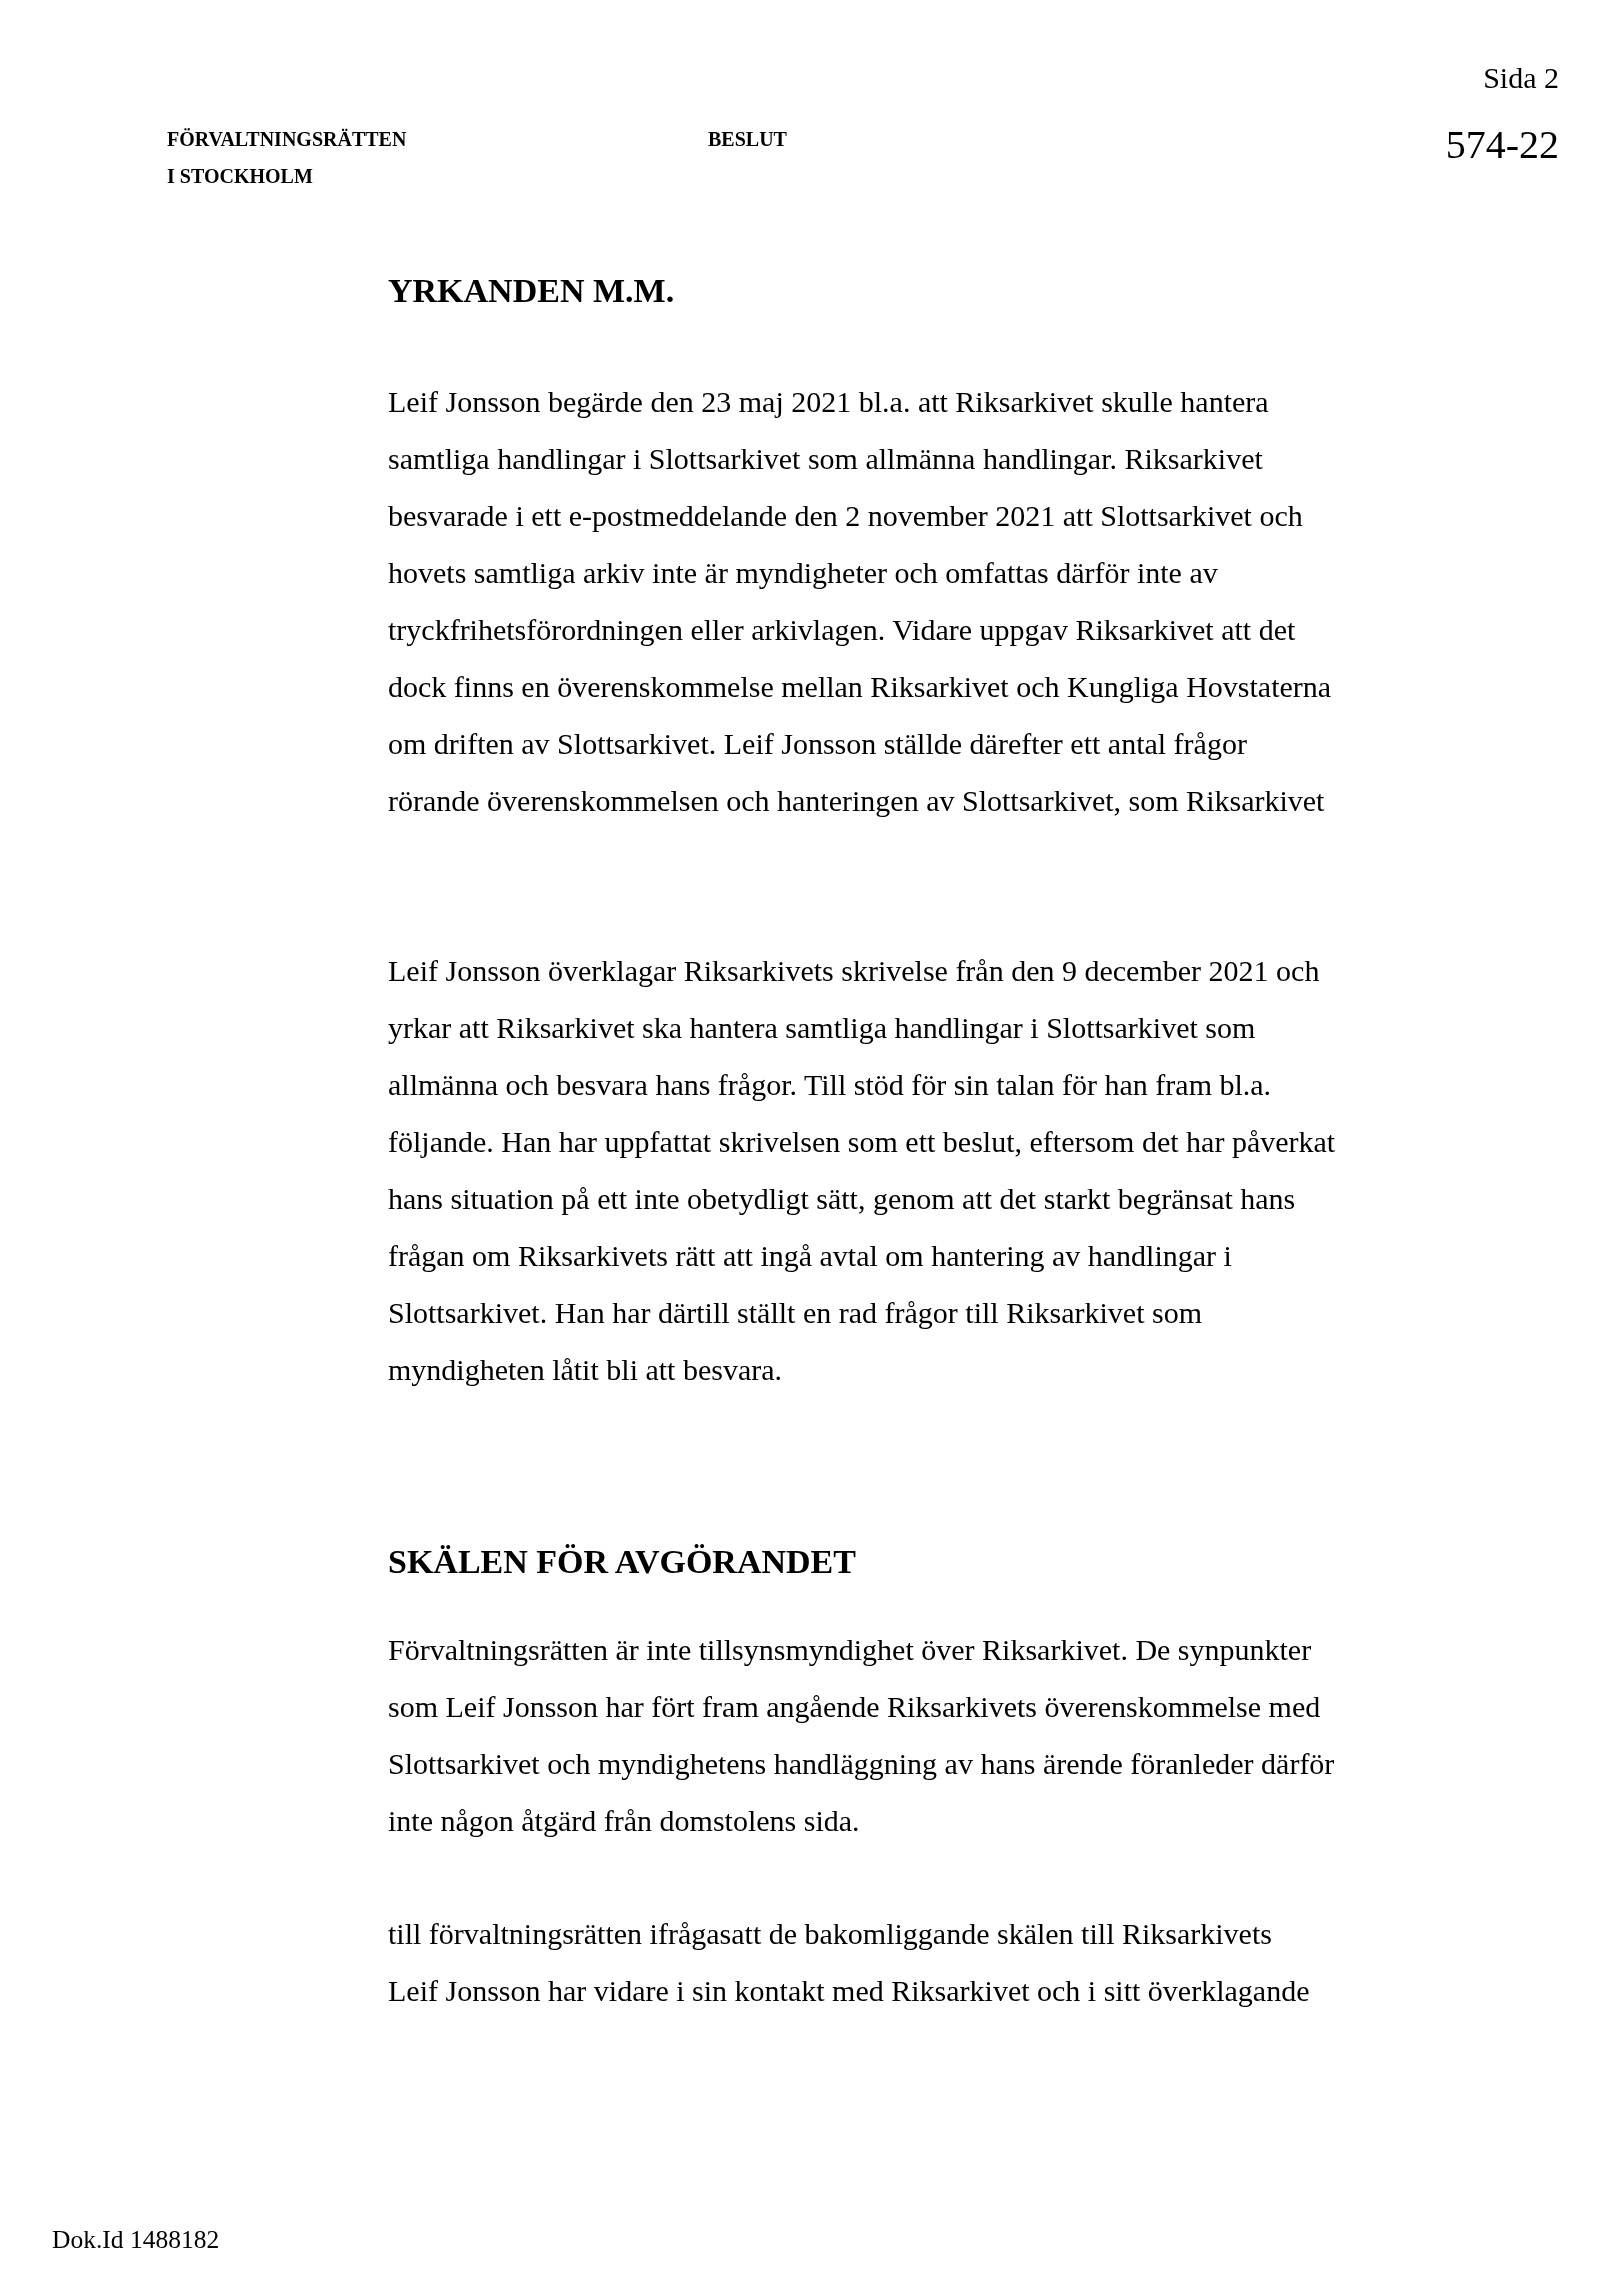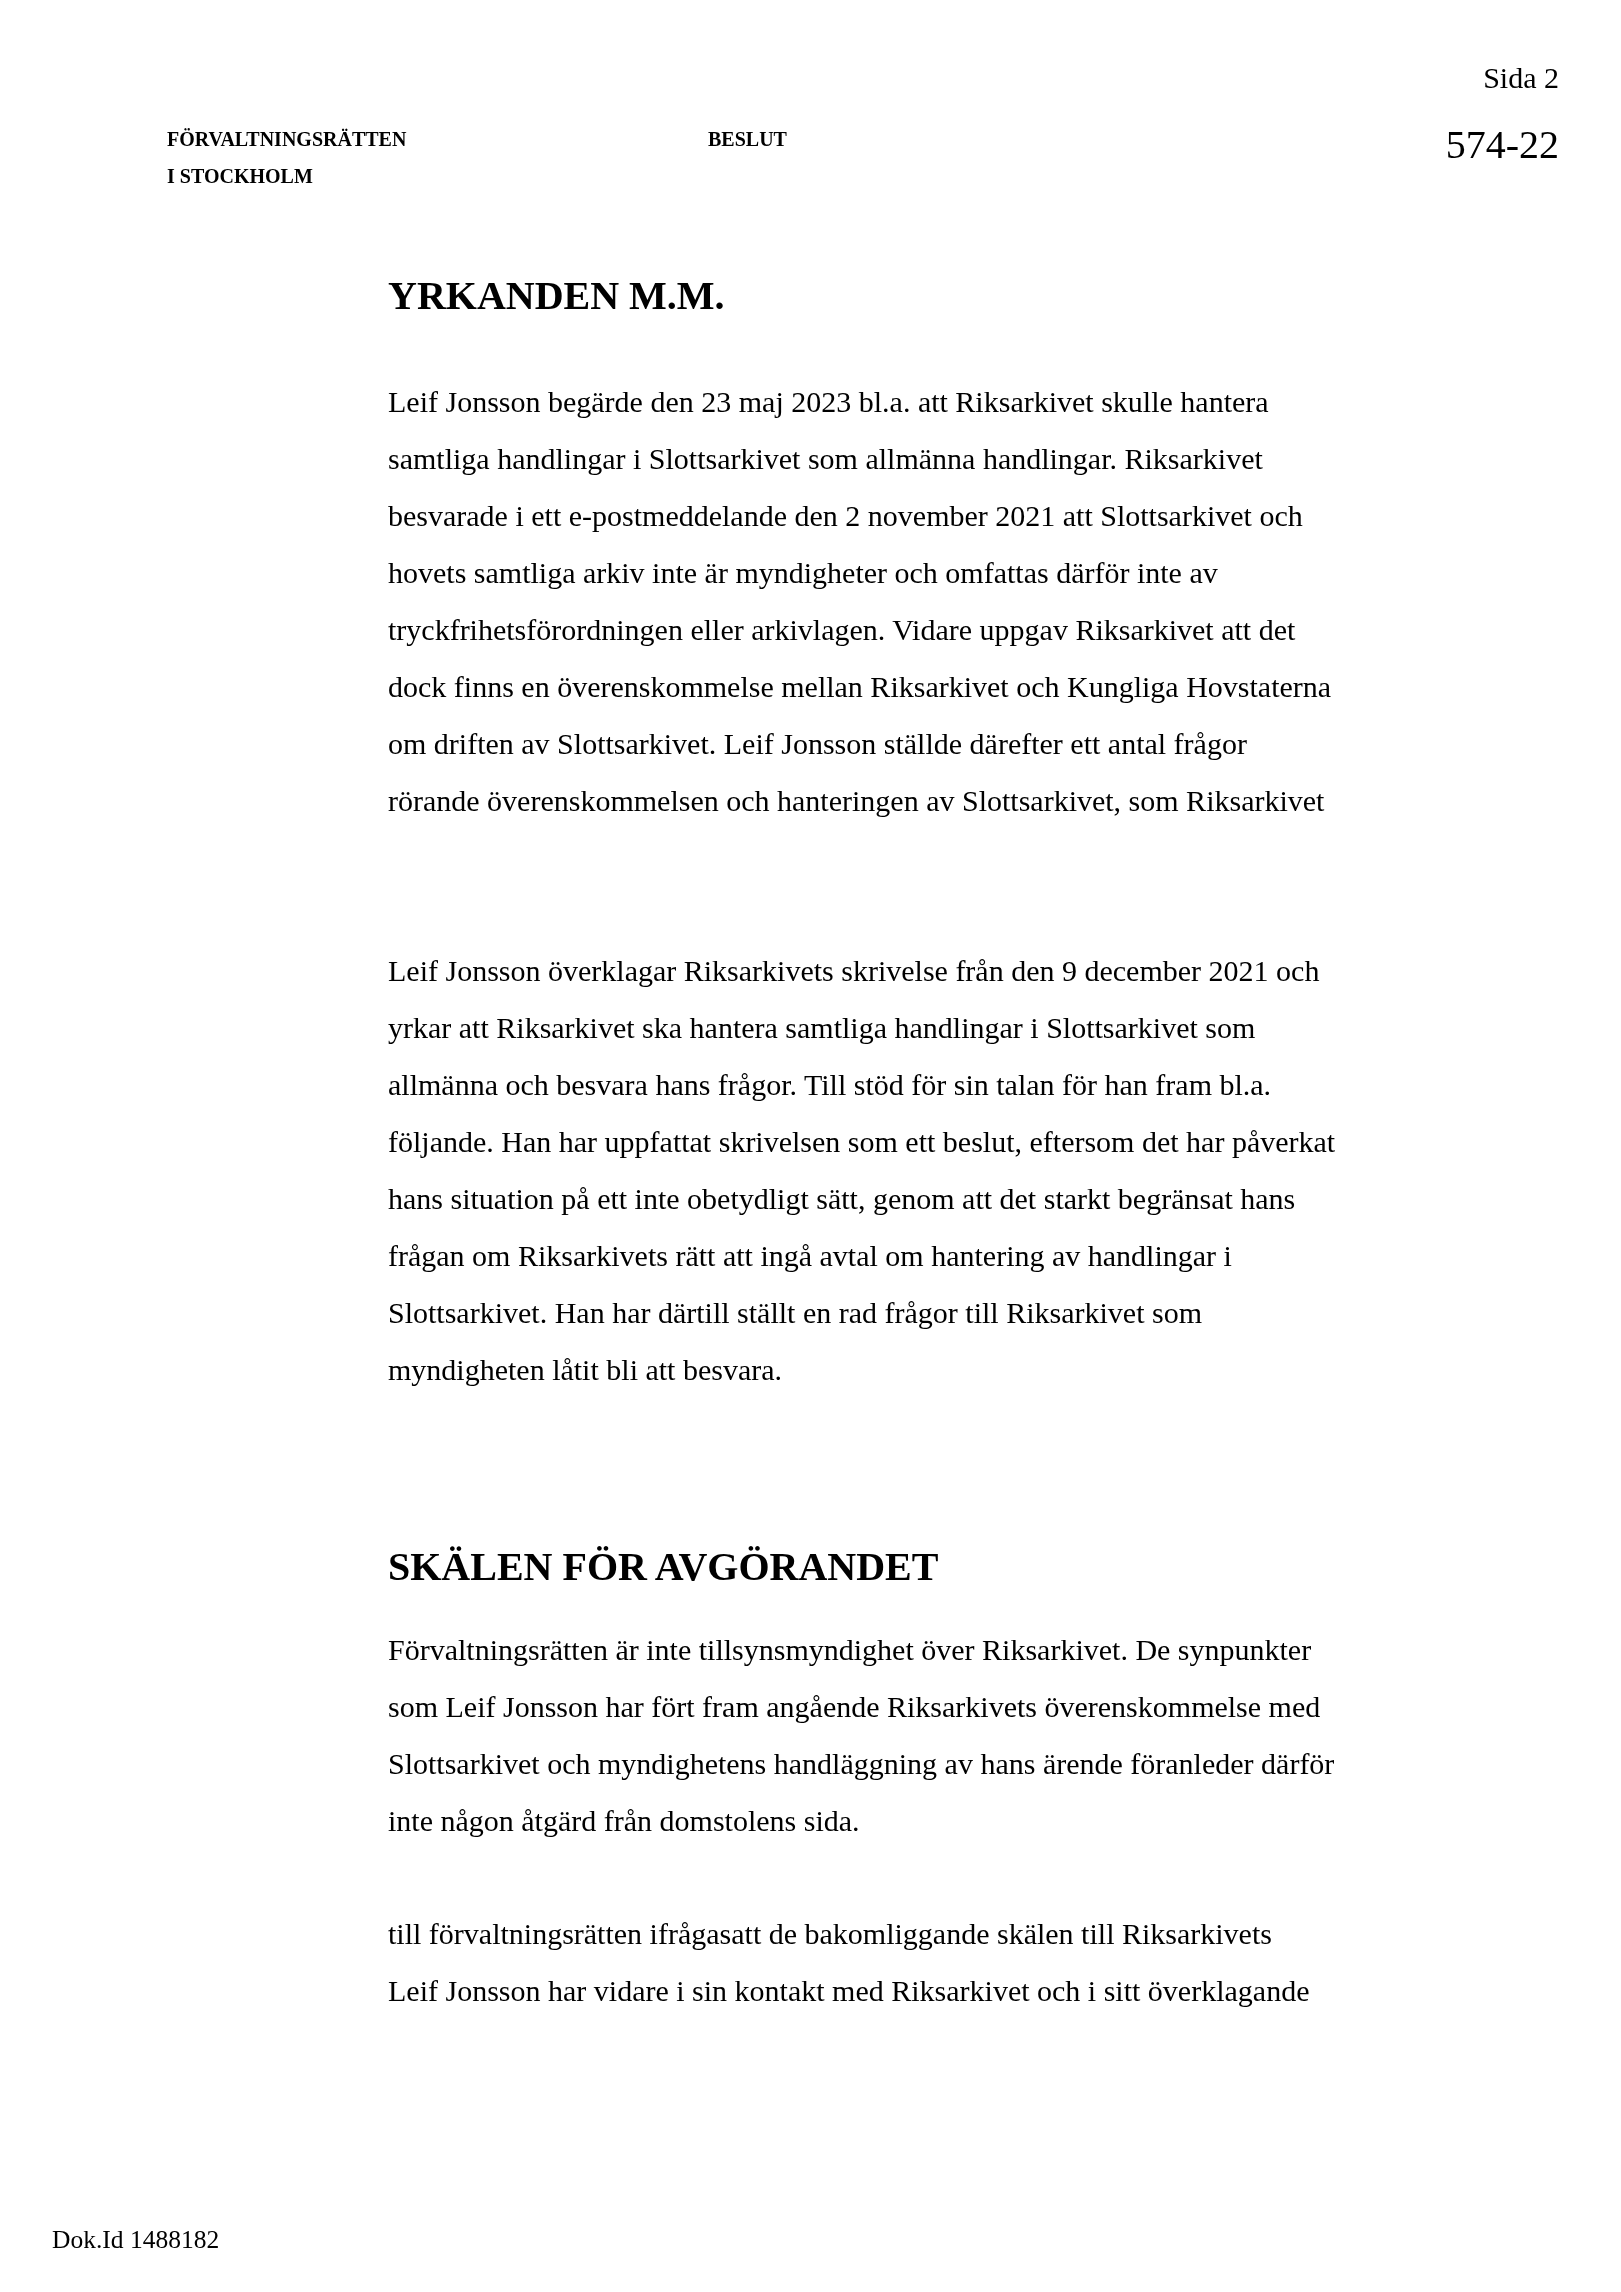--- a/index.html
+++ b/index.html
@@ -4,41 +4,41 @@
 <style>
   html, body { margin:0; padding:0; background:#ffffff; }
   body { width:1621px; height:2293px; position:relative; overflow:hidden;
          font-family:"Liberation Serif", "DejaVu Serif", serif; color:#000; }
   .abs { position:absolute; white-space:nowrap; }
   .hdr { font-size:20px; font-weight:bold; line-height:37px; }
   .pageno { right:62px; top:61px; font-size:30px; }
   .casenr { right:62px; top:121px; font-size:40px; }
   .court { left:167px; top:121px; }
   .doctype { left:708px; top:121px; }
-  .heading { font-size:40px; font-weight:bold; left:388px; white-space:nowrap; position:absolute; }
+  .heading { font-size:34px; font-weight:bold; left:388px; white-space:nowrap; position:absolute; }
   .para { position:absolute; left:388px; width:1059px; font-size:30px; line-height:57px; }
   .para .line { display:block; white-space:nowrap; }
   .footer { left:52px; top:2225px; font-size:25.5px; }
 </style>
 </head>
 <body>
 
 <div class="abs pageno">Sida 2</div>
 
 <div class="abs hdr court">
   <div>FÖRVALTNINGSRÄTTEN</div>
   <div>I STOCKHOLM</div>
 </div>
 <div class="abs hdr doctype">BESLUT</div>
 <div class="abs casenr">574-22</div>
 
 <div class="heading" style="top:272px;">YRKANDEN M.M.</div>
 
 <div class="para" style="top:373px;">
-  <span class="line">Leif Jonsson begärde den 23 maj 2023 bl.a. att Riksarkivet skulle hantera</span>
+  <span class="line">Leif Jonsson begärde den 23 maj 2021 bl.a. att Riksarkivet skulle hantera</span>
   <span class="line">samtliga handlingar i Slottsarkivet som allmänna handlingar. Riksarkivet</span>
   <span class="line">besvarade i ett e-postmeddelande den 2 november 2021 att Slottsarkivet och</span>
   <span class="line">hovets samtliga arkiv inte är myndigheter och omfattas därför inte av</span>
   <span class="line">tryckfrihetsförordningen eller arkivlagen. Vidare uppgav Riksarkivet att det</span>
   <span class="line">dock finns en överenskommelse mellan Riksarkivet och Kungliga Hovstaterna</span>
   <span class="line">om driften av Slottsarkivet. Leif Jonsson ställde därefter ett antal frågor</span>
   <span class="line">rörande överenskommelsen och hanteringen av Slottsarkivet, som Riksarkivet</span>
 </div>
 
 <div class="para" style="top:942px;">

